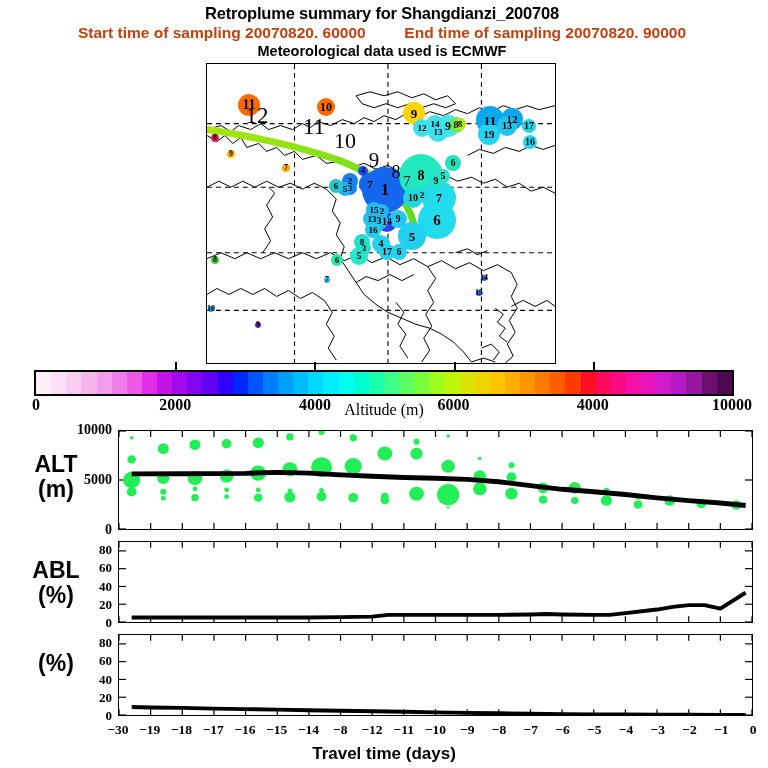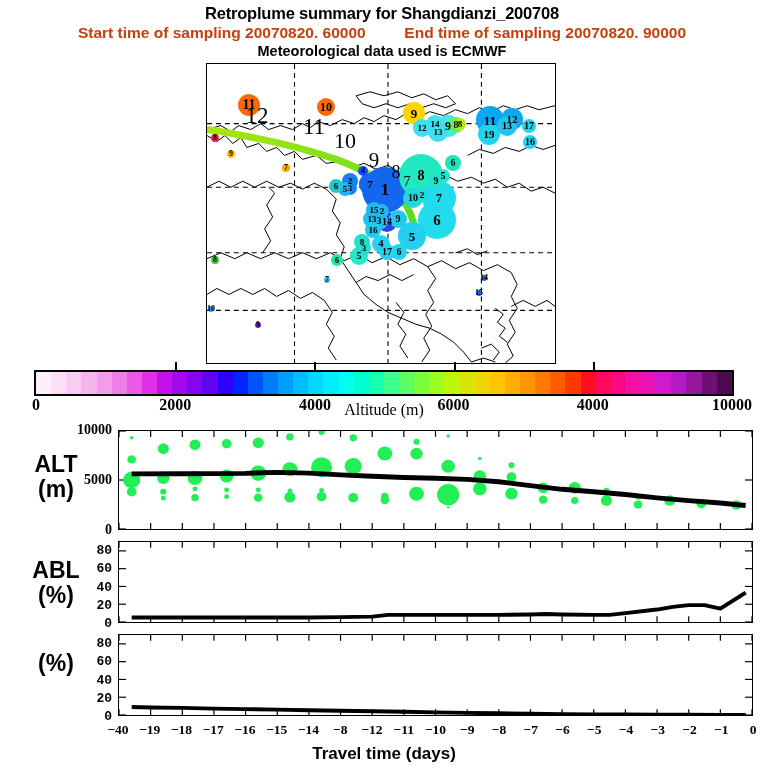--- a/index.html
+++ b/index.html
@@ -89,21 +89,21 @@
   }
   #ylab-alt{top:452px;}
   #ylab-abl{top:558px;}
   #ylab-str{top:651px;}
 
   .ytick{
     position:absolute;transform:translateY(-50%);text-align:right;
     font-family:"Liberation Serif", serif;font-weight:bold;font-size:14px;color:#000;
     white-space:nowrap;
   }
-  .ytick.small{font-size:13px;font-family:Liberation Mono, monospace;}
+  .ytick.small{font-size:13px;}
 
   .xtick{
     position:absolute;transform:translateX(-50%);
     font-family:"Liberation Serif", serif;font-weight:bold;font-size:13.5px;color:#000;
     white-space:nowrap;
   }
   .xaxis-title{
     position:absolute;left:0;top:744px;width:768px;text-align:center;
     font-weight:bold;font-size:17px;color:#000;
     font-family:"Liberation Sans", sans-serif;
@@ -593,21 +593,21 @@
       <div class="ytick small" style="left: 40px; width: 72px; top: 586.556px;">40</div>
       <div class="ytick small" style="left: 40px; width: 72px; top: 568.333px;">60</div>
       <div class="ytick small" style="left: 40px; width: 72px; top: 550.111px;">80</div>
       <div class="ytick small" style="left: 40px; width: 72px; top: 716px;">0</div>
       <div class="ytick small" style="left: 40px; width: 72px; top: 697.778px;">20</div>
       <div class="ytick small" style="left: 40px; width: 72px; top: 679.556px;">40</div>
       <div class="ytick small" style="left: 40px; width: 72px; top: 661.333px;">60</div>
       <div class="ytick small" style="left: 40px; width: 72px; top: 643.111px;">80</div>
     </div>
   <div id="xtick-layer">
-      <div class="xtick" style="left: 118px; top: 722px;">−40</div>
+      <div class="xtick" style="left: 118px; top: 722px;">−30</div>
       <div class="xtick" style="left: 149.75px; top: 722px;">−19</div>
       <div class="xtick" style="left: 181.5px; top: 722px;">−18</div>
       <div class="xtick" style="left: 213.25px; top: 722px;">−17</div>
       <div class="xtick" style="left: 245px; top: 722px;">−16</div>
       <div class="xtick" style="left: 276.75px; top: 722px;">−15</div>
       <div class="xtick" style="left: 308.5px; top: 722px;">−14</div>
       <div class="xtick" style="left: 340.25px; top: 722px;">−8</div>
       <div class="xtick" style="left: 372px; top: 722px;">−12</div>
       <div class="xtick" style="left: 403.75px; top: 722px;">−11</div>
       <div class="xtick" style="left: 435.5px; top: 722px;">−10</div>

